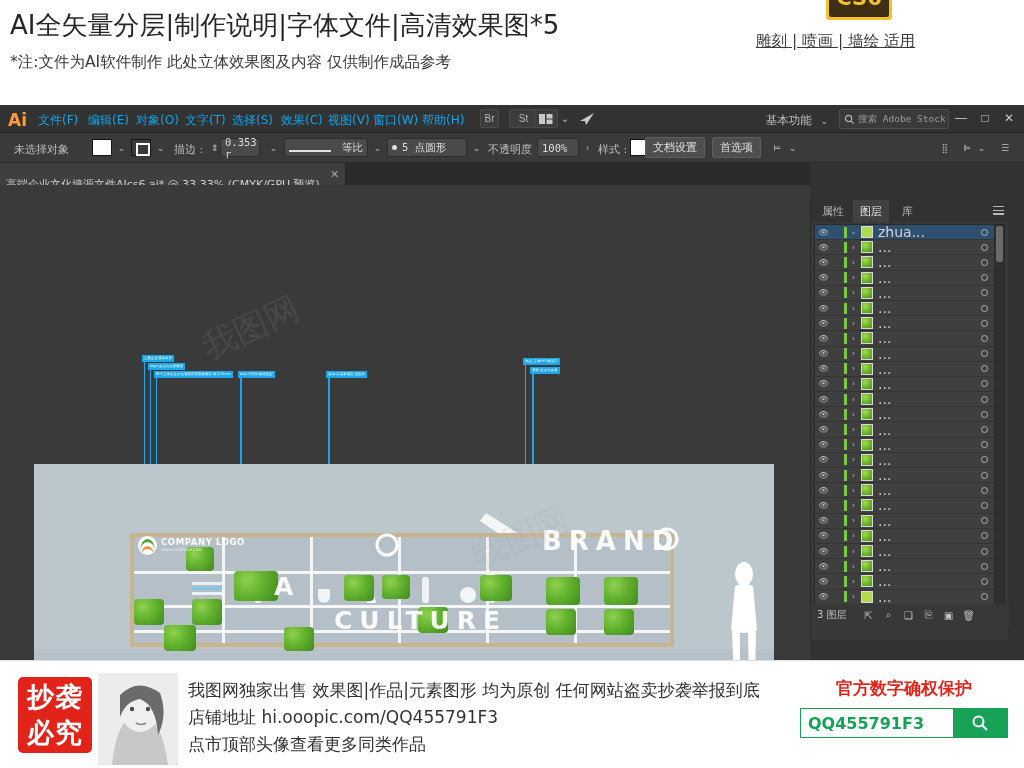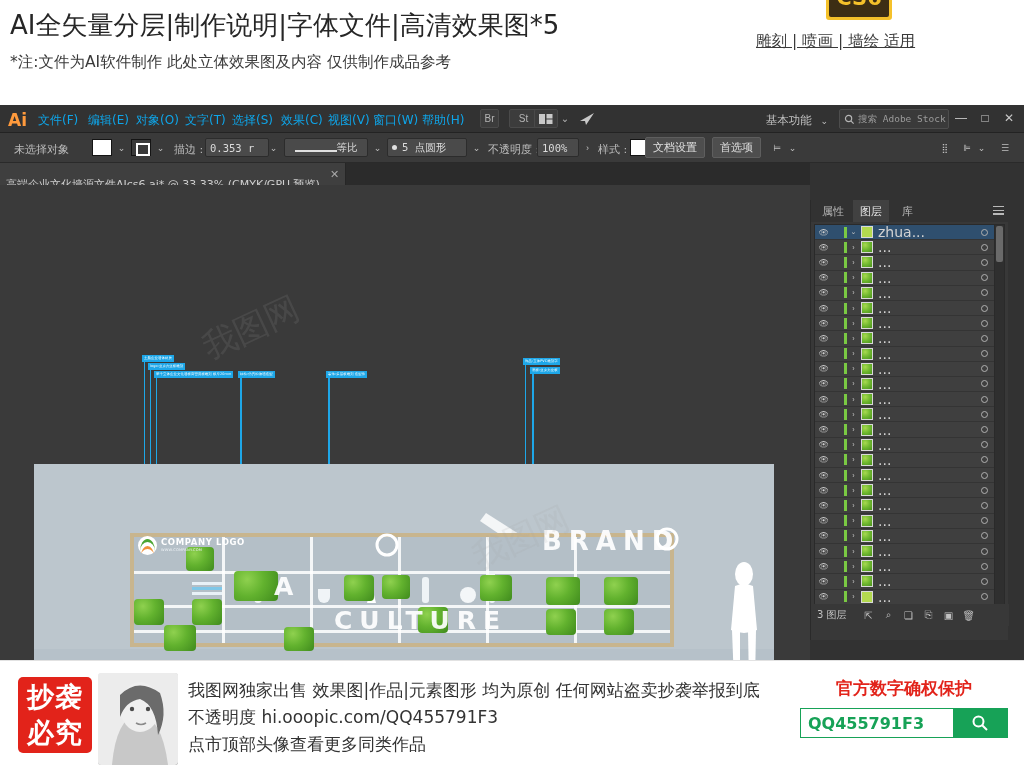--- a/index.html
+++ b/index.html
@@ -256,23 +256,23 @@
   </div>
 
   <div id="optbar">
     <div class="opt-label" style="left:14px">未选择对象</div>
     <div class="swatch" style="left:92px"></div>
     <div class="dd-arrow" style="left:115px">⌄</div>
     <div class="swatch stroke" style="left:131px"></div>
     <div class="dd-arrow" style="left:154px">⌄</div>
     <div class="opt-label" style="left:174px">描边 :</div>
     <div class="dd-arrow" style="left:208px">⇕</div>
-    <div class="opt-field" style="left:205px;width:64px">0.353 r</div>
+    <div class="opt-field" style="left:220px;width:40px">0.353 r</div>
     <div class="dd-arrow" style="left:267px">⌄</div>
-    <div class="opt-field" style="left:284px;width:84px;justify-content:center">
+    <div class="opt-field" style="left:284px;width:84px;justify-content:space-between">
       <span style="display:inline-block;width:42px;height:2px;background:#e0e0e0;margin-top:7px"></span>
       <span>等比</span>
     </div>
     <div class="dd-arrow" style="left:371px">⌄</div>
     <div class="opt-field" style="left:387px;width:80px">
       <span style="display:inline-block;width:5px;height:5px;border-radius:50%;background:#e0e0e0;margin-right:5px"></span>
       <span>5 点圆形</span>
     </div>
     <div class="dd-arrow" style="left:470px">⌄</div>
     <div class="opt-label" style="left:488px">不透明度 :</div>
@@ -734,21 +734,21 @@
       <path d="M14 92 Q18 46 40 40 Q64 44 70 92 Z" fill="#c8c8c8"></path>
       <ellipse cx="42" cy="34" rx="20" ry="25" fill="#efefef"></ellipse>
       <path d="M22 22 Q40 4 62 20 Q70 42 60 62 Q58 32 42 26 Q28 28 22 44 Z" fill="#6b6b6b"></path>
       <circle cx="34" cy="36" r="2.2" fill="#4a4a4a"></circle>
       <circle cx="50" cy="36" r="2.2" fill="#4a4a4a"></circle>
       <path d="M38 50 Q43 53 48 50" stroke="#8a8a8a" stroke-width="1.6" fill="none"></path>
     </svg>
   </div>
   <div id="footer-lines">
     <div class="fline">我图网独家出售 效果图|作品|元素图形 均为原创 任何网站盗卖抄袭举报到底</div>
-    <div class="fline">不透明度 hi.ooopic.com/QQ455791F3</div>
+    <div class="fline">店铺地址 hi.ooopic.com/QQ455791F3</div>
     <div class="fline">点市顶部头像查看更多同类作品</div>
   </div>
   <div id="right-block">
     <div id="right-title">官方数字确权保护</div>
     <div id="right-search">
       <div id="right-input">QQ455791F3</div>
       <div id="right-go">
         <svg width="18" height="18" viewBox="0 0 18 18">
             <circle cx="7.5" cy="7.5" r="5" stroke="#ffffff" stroke-width="2" fill="none"></circle>
             <line x1="11.2" y1="11.2" x2="16" y2="16" stroke="#ffffff" stroke-width="2"></line>

